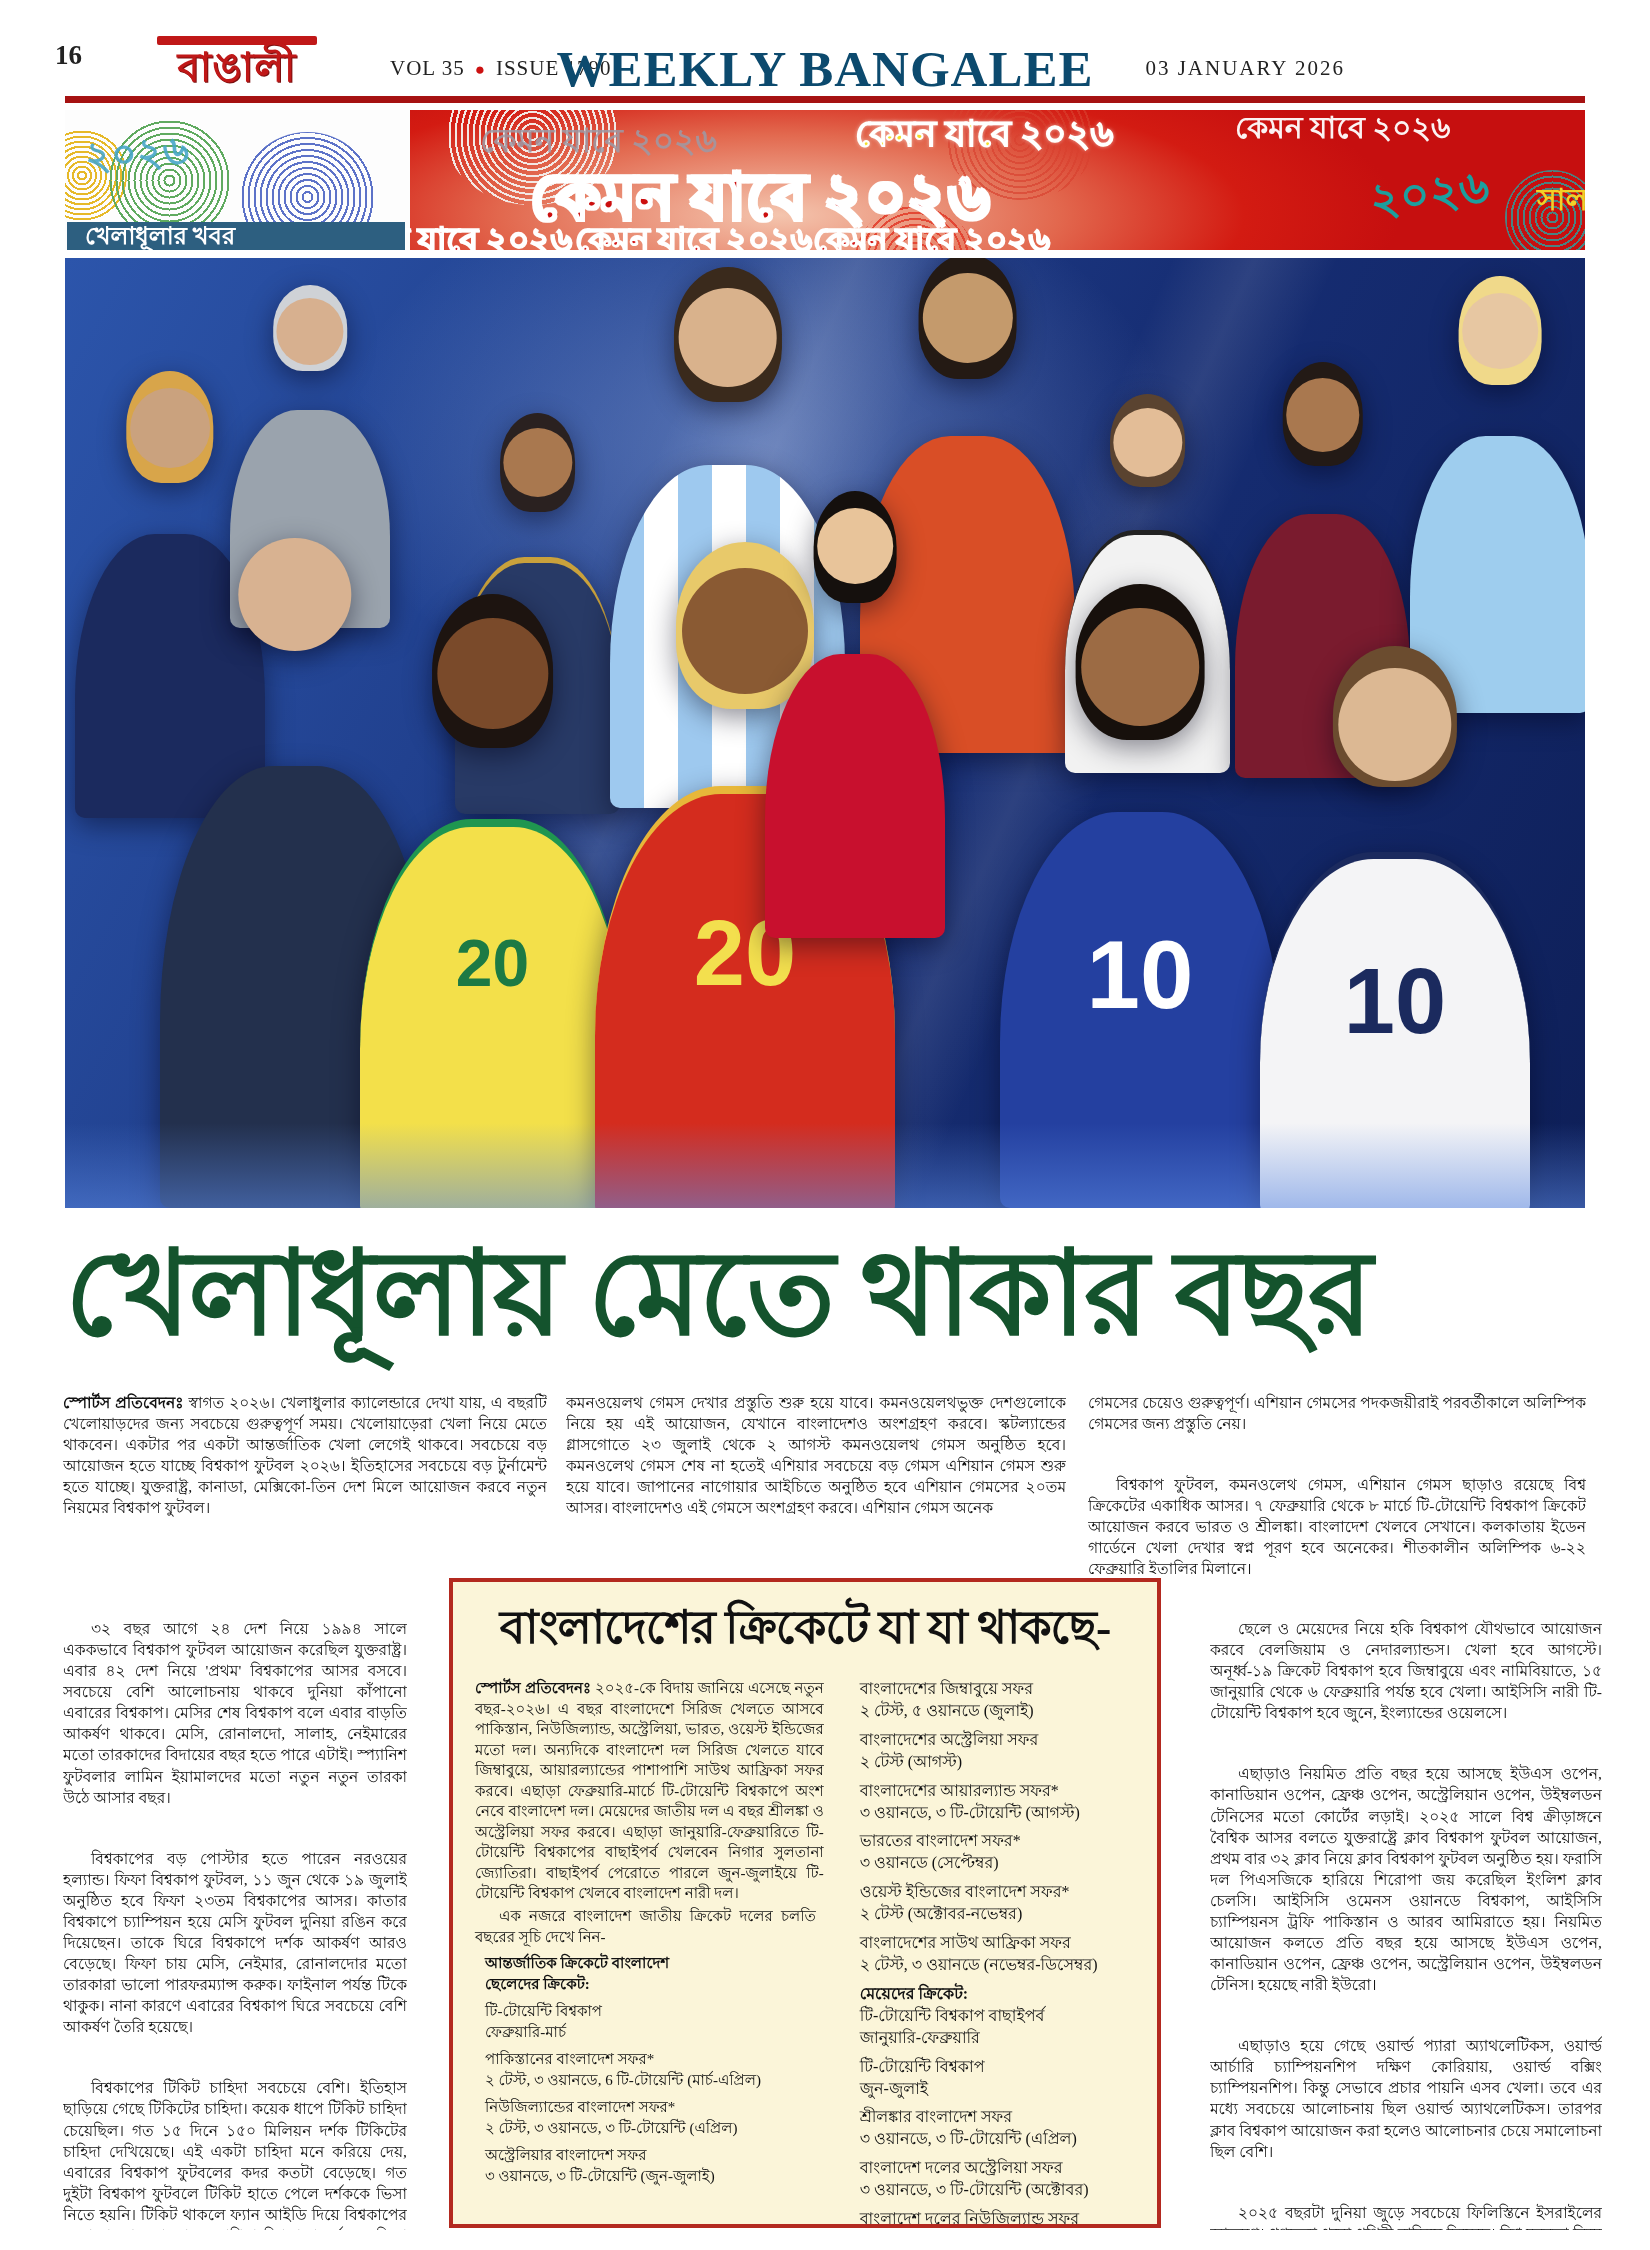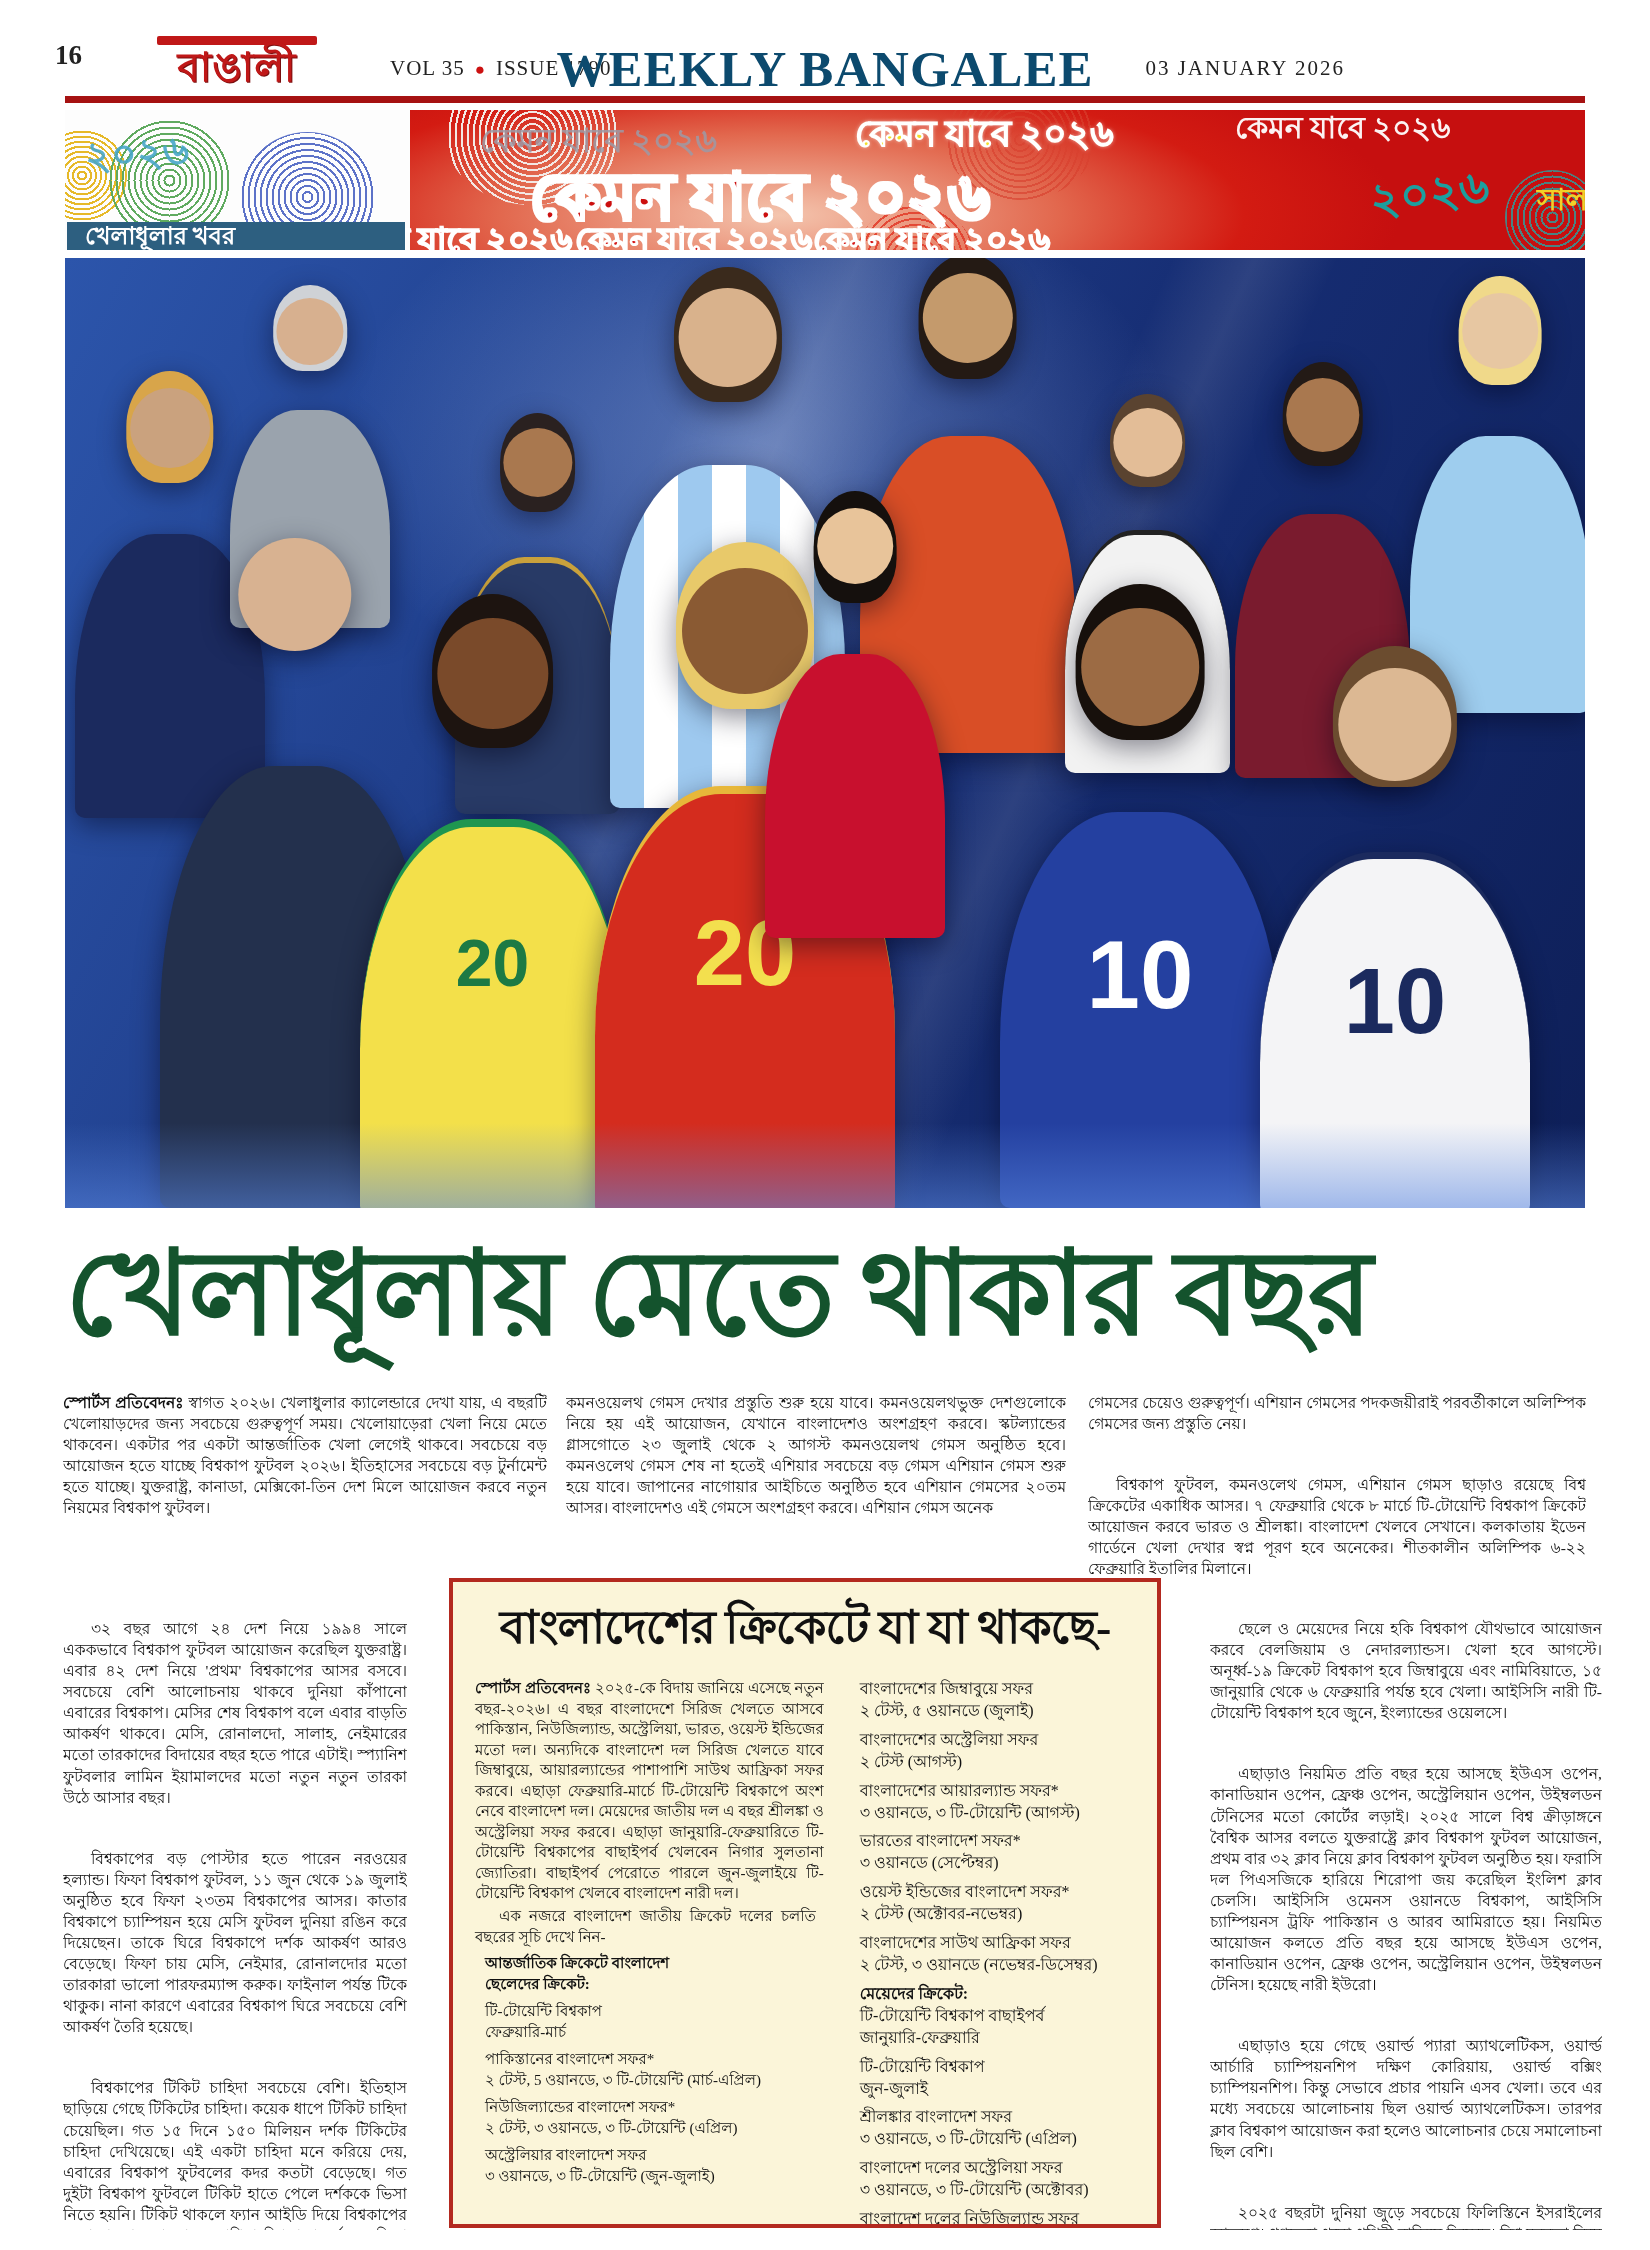--- a/index.html
+++ b/index.html
@@ -239,21 +239,21 @@
     <h2>বাংলাদেশের ক্রিকেটে যা যা থাকছে-</h2>
     <div id="boxcols">
       <div id="boxleft">
         <p class="intro"><span class="lead">স্পোর্টস প্রতিবেদনঃ</span> <span>২০২৫-কে বিদায় জানিয়ে এসেছে নতুন বছর-২০২৬। এ বছর বাংলাদেশে সিরিজ খেলতে আসবে পাকিস্তান, নিউজিল্যান্ড, অস্ট্রেলিয়া, ভারত, ওয়েস্ট ইন্ডিজের মতো দল। অন্যদিকে বাংলাদেশ দল সিরিজ খেলতে যাবে জিম্বাবুয়ে, আয়ারল্যান্ডের পাশাপাশি সাউথ আফ্রিকা সফর করবে। এছাড়া ফেব্রুয়ারি-মার্চে টি-টোয়েন্টি বিশ্বকাপে অংশ নেবে বাংলাদেশ দল। মেয়েদের জাতীয় দল এ বছর শ্রীলঙ্কা ও অস্ট্রেলিয়া সফর করবে। এছাড়া জানুয়ারি-ফেব্রুয়ারিতে টি-টোয়েন্টি বিশ্বকাপের বাছাইপর্ব খেলবেন নিগার সুলতানা জ্যোতিরা। বাছাইপর্ব পেরোতে পারলে জুন-জুলাইয়ে টি-টোয়েন্টি বিশ্বকাপ খেলবে বাংলাদেশ নারী দল।</span></p>
         <p class="intro2">এক নজরে বাংলাদেশ জাতীয় ক্রিকেট দলের চলতি বছরের সূচি দেখে নিন-</p>
         <div class="bhead">আন্তর্জাতিক ক্রিকেটে বাংলাদেশ</div>
         <div class="bhead">ছেলেদের ক্রিকেট:</div>
         <div class="bline bgap">টি-টোয়েন্টি বিশ্বকাপ</div>
         <div class="bline">ফেব্রুয়ারি-মার্চ</div>
         <div class="bline bgap">পাকিস্তানের বাংলাদেশ সফর*</div>
-        <div class="bline">২ টেস্ট, 5 ওয়ানডে, ৩ টি-টোয়েন্টি (মার্চ-এপ্রিল)</div>
+        <div class="bline">২ টেস্ট, ৩ ওয়ানডে, 6 টি-টোয়েন্টি (মার্চ-এপ্রিল)</div>
         <div class="bline bgap">নিউজিল্যান্ডের বাংলাদেশ সফর*</div>
         <div class="bline">২ টেস্ট, ৩ ওয়ানডে, ৩ টি-টোয়েন্টি (এপ্রিল)</div>
         <div class="bline bgap">অস্ট্রেলিয়ার বাংলাদেশ সফর</div>
         <div class="bline">৩ ওয়ানডে, ৩ টি-টোয়েন্টি (জুন-জুলাই)</div>
       </div>
       <div id="boxright">
         <div class="bline">বাংলাদেশের জিম্বাবুয়ে সফর</div>
         <div class="bline">২ টেস্ট, ৫ ওয়ানডে (জুলাই)</div>
         <div class="bline bgap">বাংলাদেশের অস্ট্রেলিয়া সফর</div>
         <div class="bline">২ টেস্ট (আগস্ট)</div>

